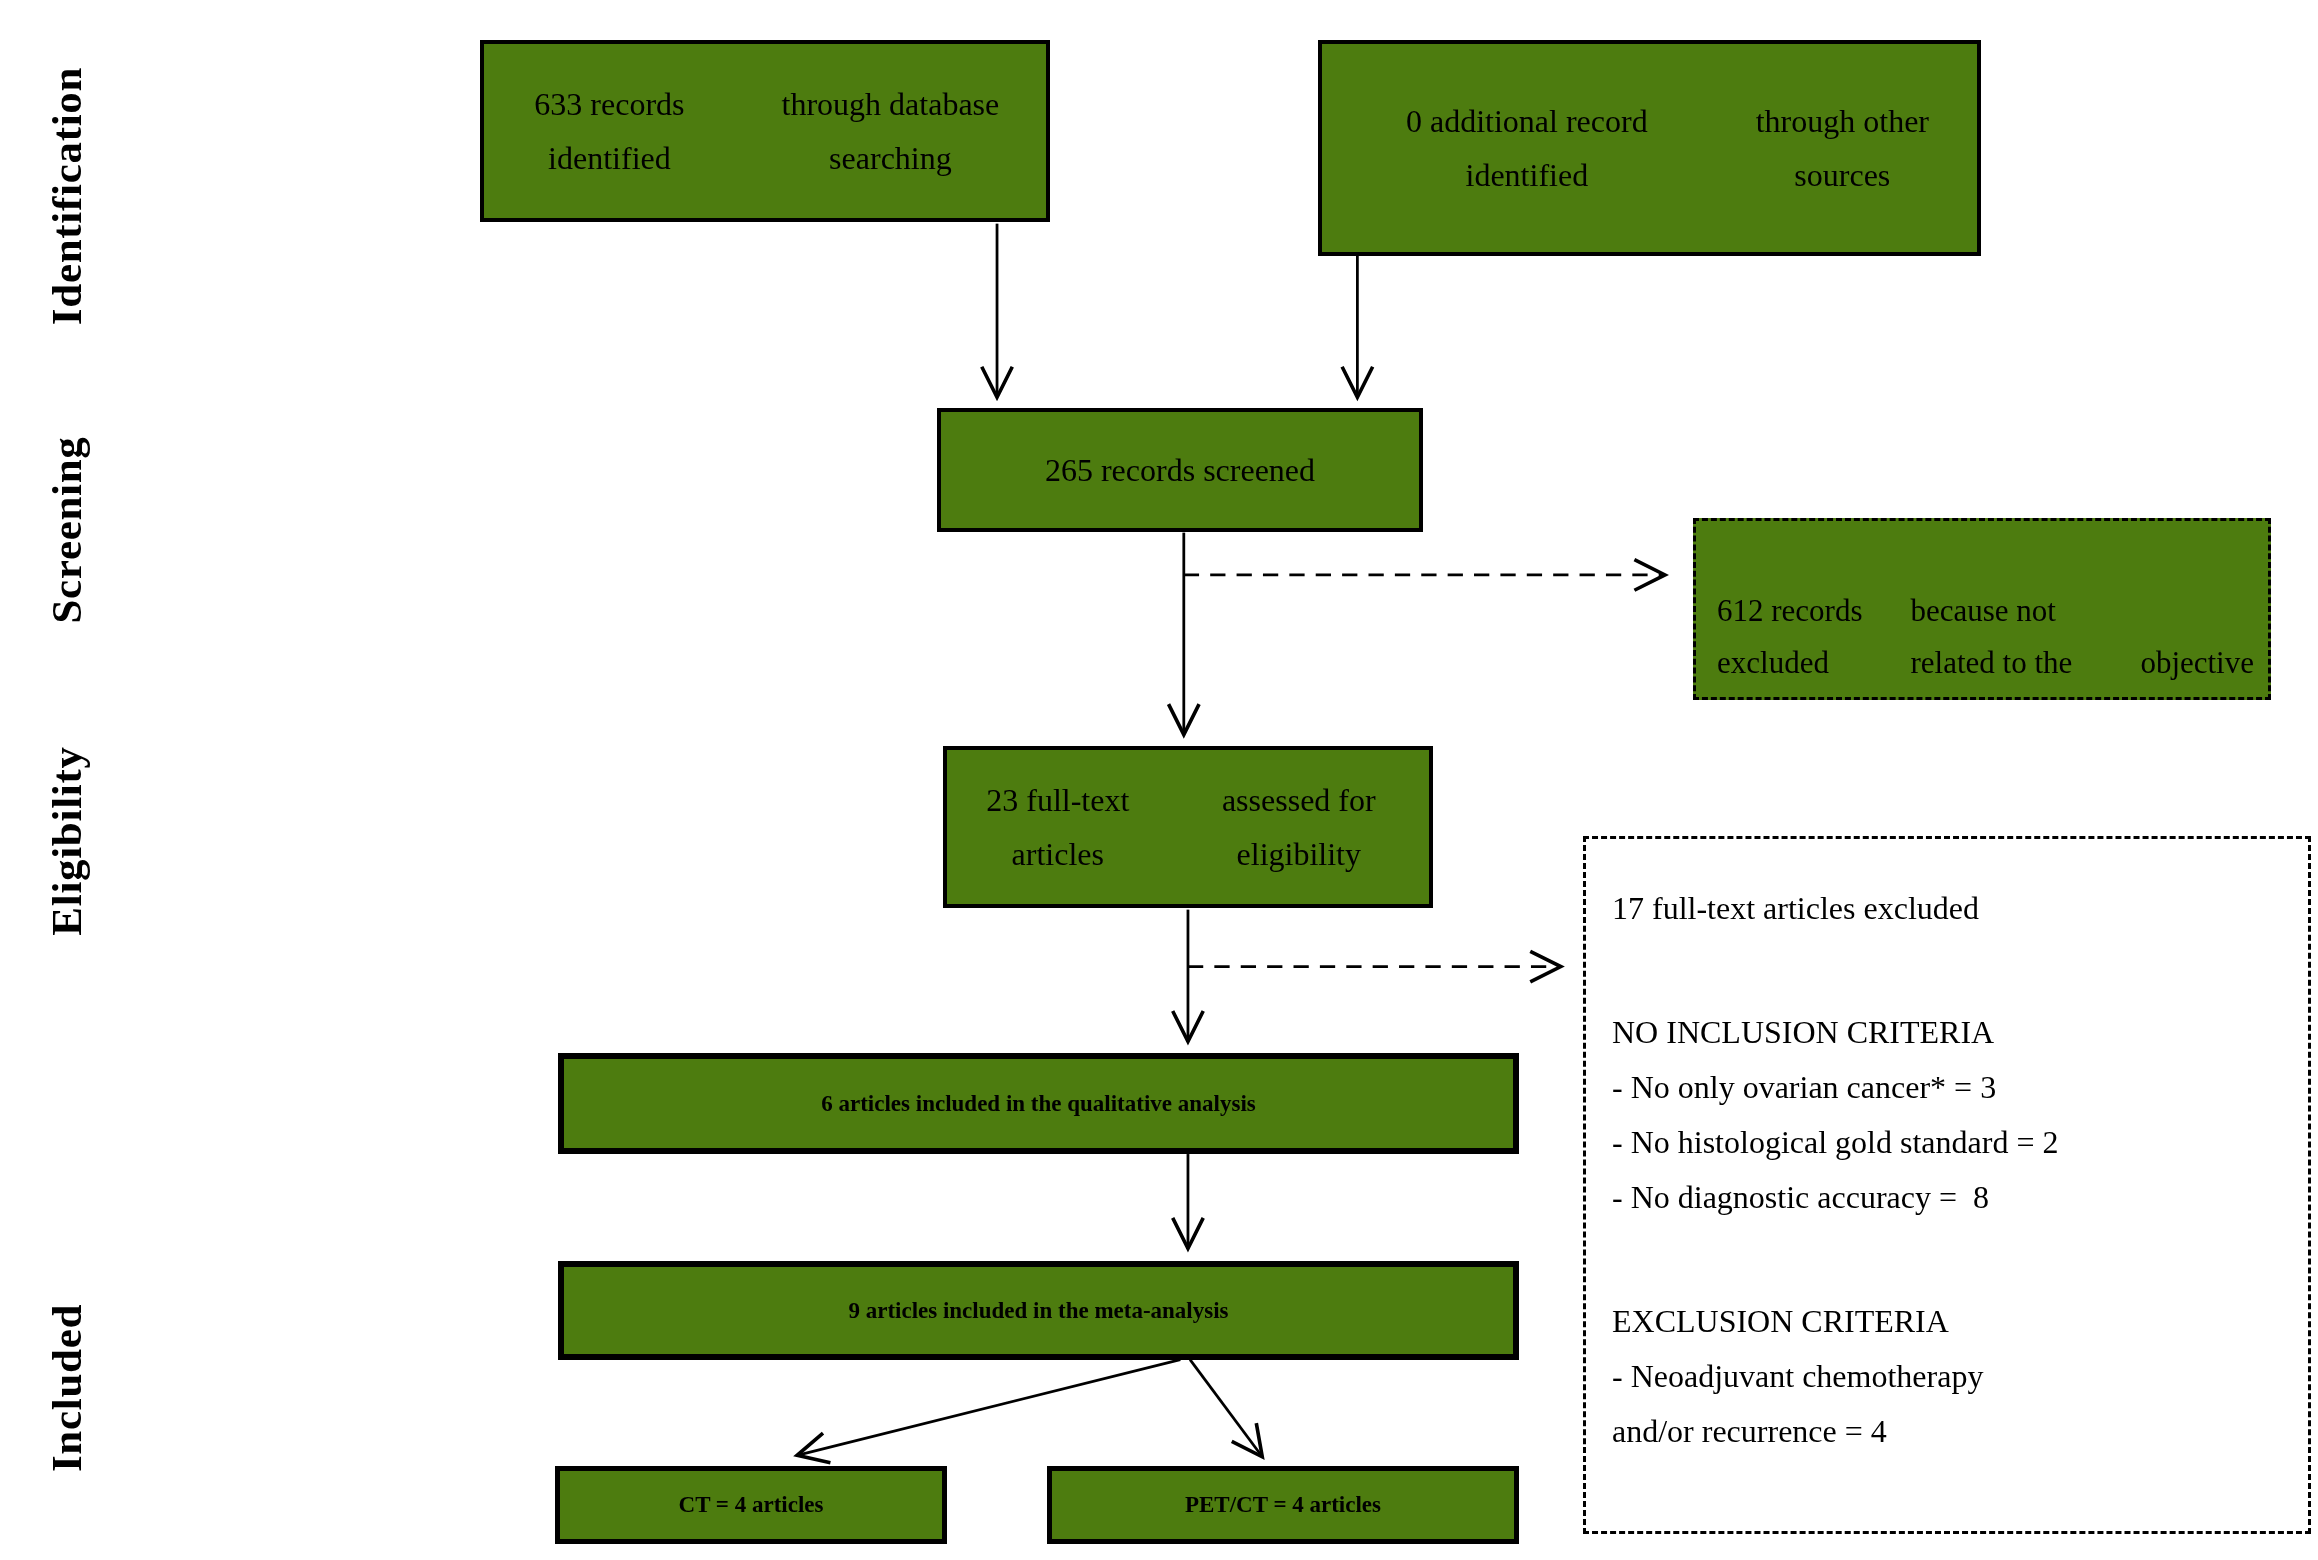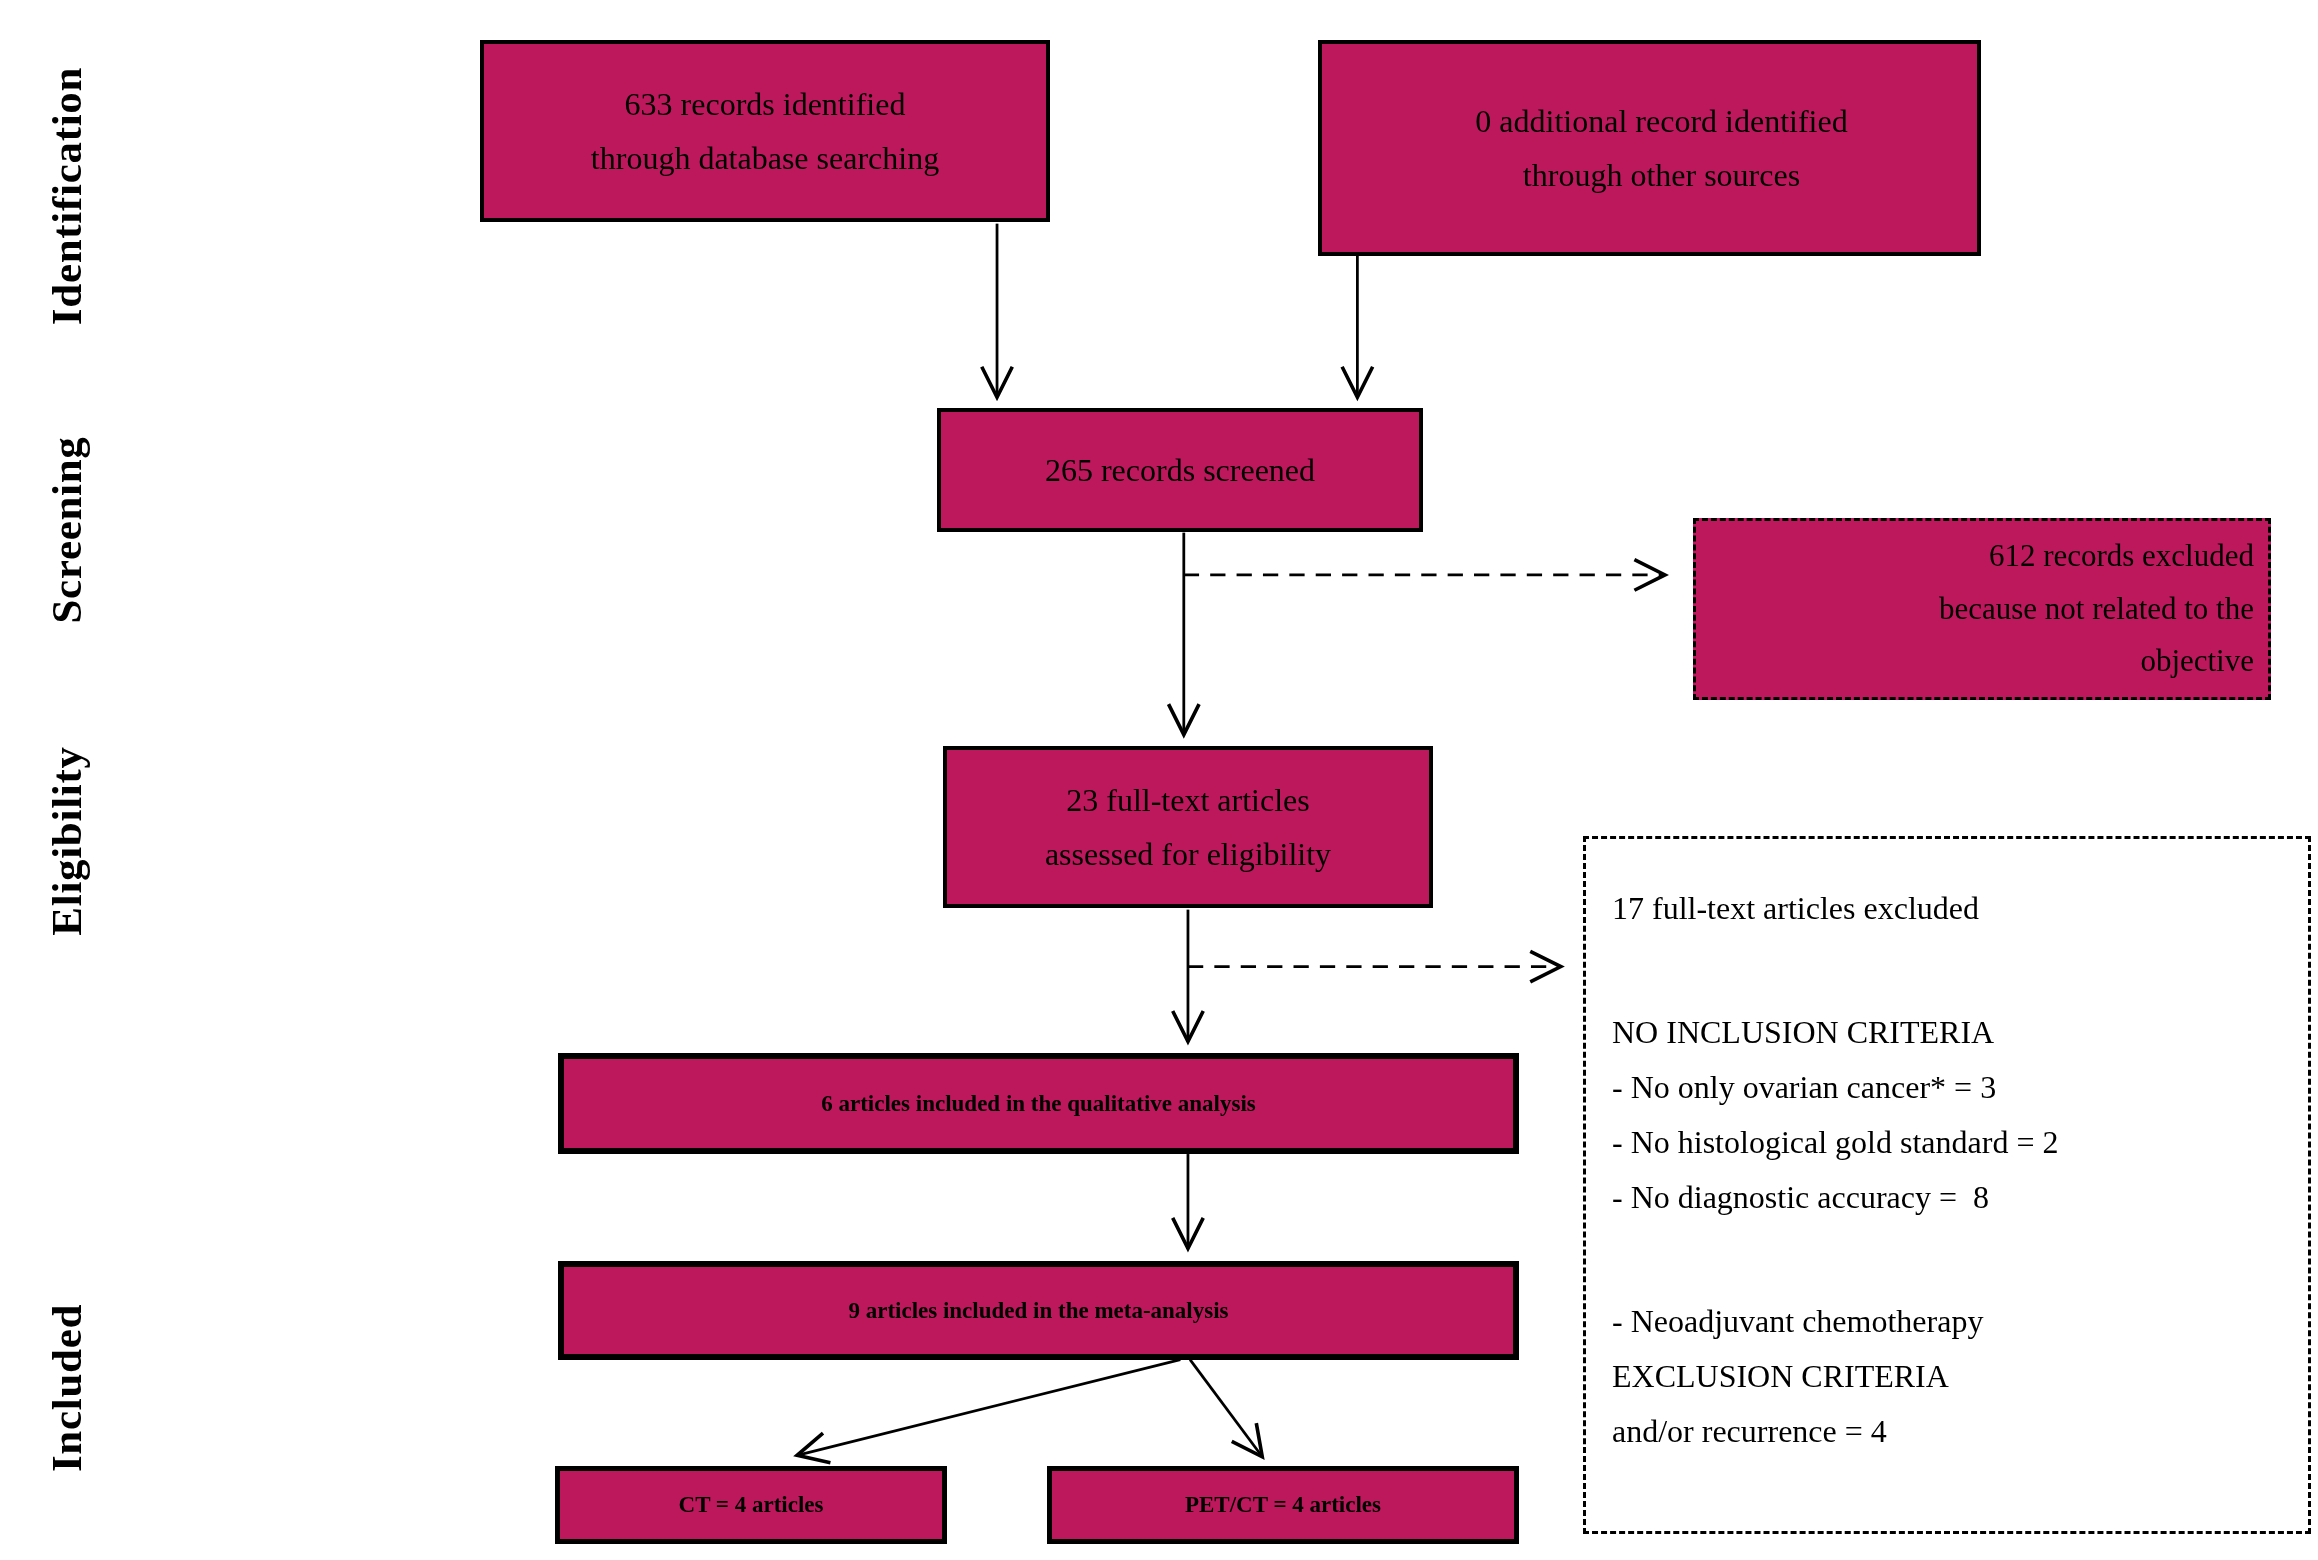--- a/index.html
+++ b/index.html
@@ -18,24 +18,23 @@
   }
   .connectors {
     position: absolute;
     left: 0; top: 0;
     width: 2319px; height: 1561px;
     z-index: 1;
   }
   .box {
     position: absolute;
     box-sizing: border-box;
-    background: #be185d;
+    background: #4d7c0f;
     border: 4.9px solid #000000;
     display: flex;
-    flex-direction: column;
     align-items: center;
     justify-content: center;
     text-align: center;
     font-size: 32px;
     line-height: 1.7;
     z-index: 2;
   }
   .box .line { white-space: pre-wrap; }
   .box.bold { font-weight: bold; font-size: 23px; border-width: 6.2px; }
   .box.dashed {
@@ -128,22 +127,22 @@
     <div class="line">23 full-text articles</div>
     <div class="line">assessed for eligibility</div>
   </div>
 
   <div class="criteria-box" style="left:1583px; top:836px; width:728px; height:698px;font-family:Liberation Serif, serif;">
     <div class="line gap-after">17 full-text articles excluded</div>
     <div class="line">NO INCLUSION CRITERIA</div>
     <div class="line">- No only ovarian cancer* = 3</div>
     <div class="line">- No histological gold standard = 2</div>
     <div class="line gap-after">- No diagnostic accuracy =  8</div>
+    <div class="line">EXCLUSION CRITERIA</div>
     <div class="line">- Neoadjuvant chemotherapy</div>
-    <div class="line">EXCLUSION CRITERIA</div>
     <div class="line">and/or recurrence = 4</div>
   </div>
 
   <div class="box bold" style="left:558px; top:1053px; width:961px; height:101px;">
     <div class="line">6 articles included in the qualitative analysis</div>
   </div>
   <div class="box bold" style="left:558px; top:1261px; width:961px; height:99px;">
     <div class="line">9 articles included in the meta-analysis</div>
   </div>
   <div class="box bold" style="left:555px; top:1466px; width:392px; height:78px; border-width:5.6px;">

